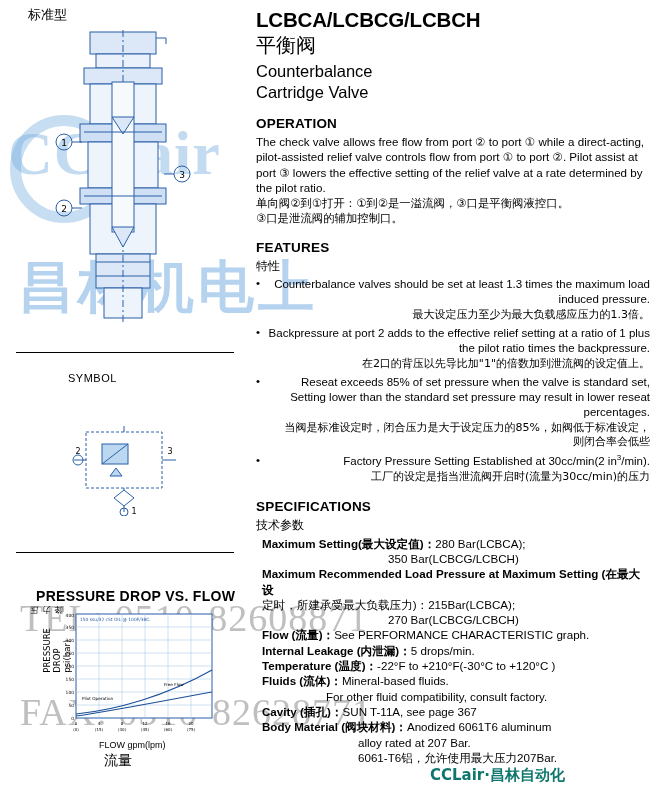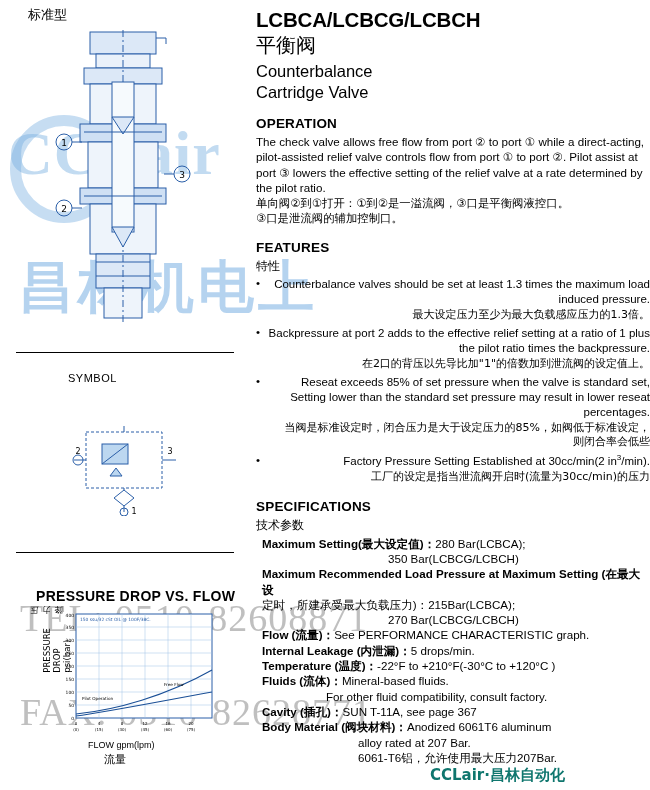--- a/index.html
+++ b/index.html
@@ -42,22 +42,22 @@
   .label-std{position:absolute;left:28px;top:6px;font-size:13px;font-family:"DejaVu Sans",sans-serif;color:#000;}
   .hr1{position:absolute;left:16px;top:352px;width:218px;border-top:1px solid #000;}
   .hr2{position:absolute;left:16px;top:552px;width:218px;border-top:1px solid #000;}
   .symbol-title{position:absolute;left:68px;top:372px;font-size:11px;letter-spacing:.5px;}
 
   .drawing{position:absolute;left:50px;top:22px;width:150px;height:320px;}
   .sym-box{position:absolute;left:72px;top:424px;width:112px;height:92px;}
 
   .chart-title{position:absolute;left:36px;top:588px;font-size:14px;font-weight:bold;letter-spacing:.3px;}
   .chart-area{position:absolute;left:46px;top:608px;width:172px;height:128px;}
-  .chart-xlab{position:absolute;left:88px;top:740px;font-size:9px;}
-  .chart-xlab2{position:absolute;left:104px;top:752px;font-size:11px;font-family:"DejaVu Sans",sans-serif;}
+  .chart-xlab{position:absolute;left:99px;top:740px;font-size:9px;}
+  .chart-xlab2{position:absolute;left:104px;top:752px;font-size:14px;font-family:"DejaVu Sans",sans-serif;}
   .chart-ylab{position:absolute;left:28px;top:620px;font-size:8.5px;writing-mode:vertical-rl;transform:rotate(180deg);letter-spacing:.5px;}
   .chart-ylab2{position:absolute;left:42px;top:628px;font-size:8.5px;writing-mode:vertical-rl;transform:rotate(180deg);font-family:"DejaVu Sans",sans-serif;}
 
   
   .right{position:absolute;left:256px;top:0;width:394px;height:584px;z-index:10;}
   .model{font-size:20.5px;font-weight:bold;letter-spacing:-.2px;margin:8px 0 0 0;}
   .cn-title{font-size:20px;font-family:"DejaVu Sans",sans-serif;}
   .en-title{font-size:16.5px;color:#000000;line-height:1.12;margin-top:3px;font-family:"Liberation Sans",sans-serif;}
   h3.sec{font-size:13.5px;font-weight:bold;letter-spacing:.2px;margin:14px 0 3px 0;}
   .cn-sub{font-size:12px;font-family:"DejaVu Sans",sans-serif;margin:0 0 2px 0;}

